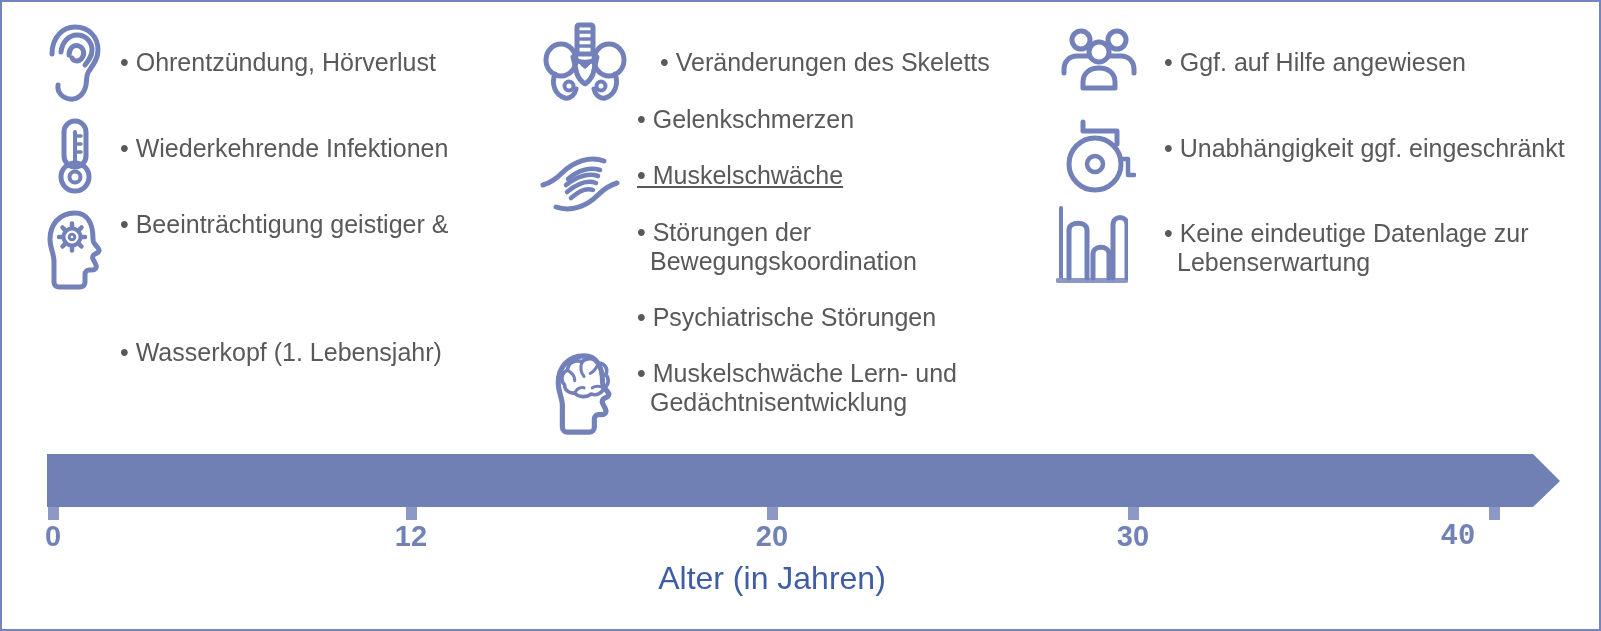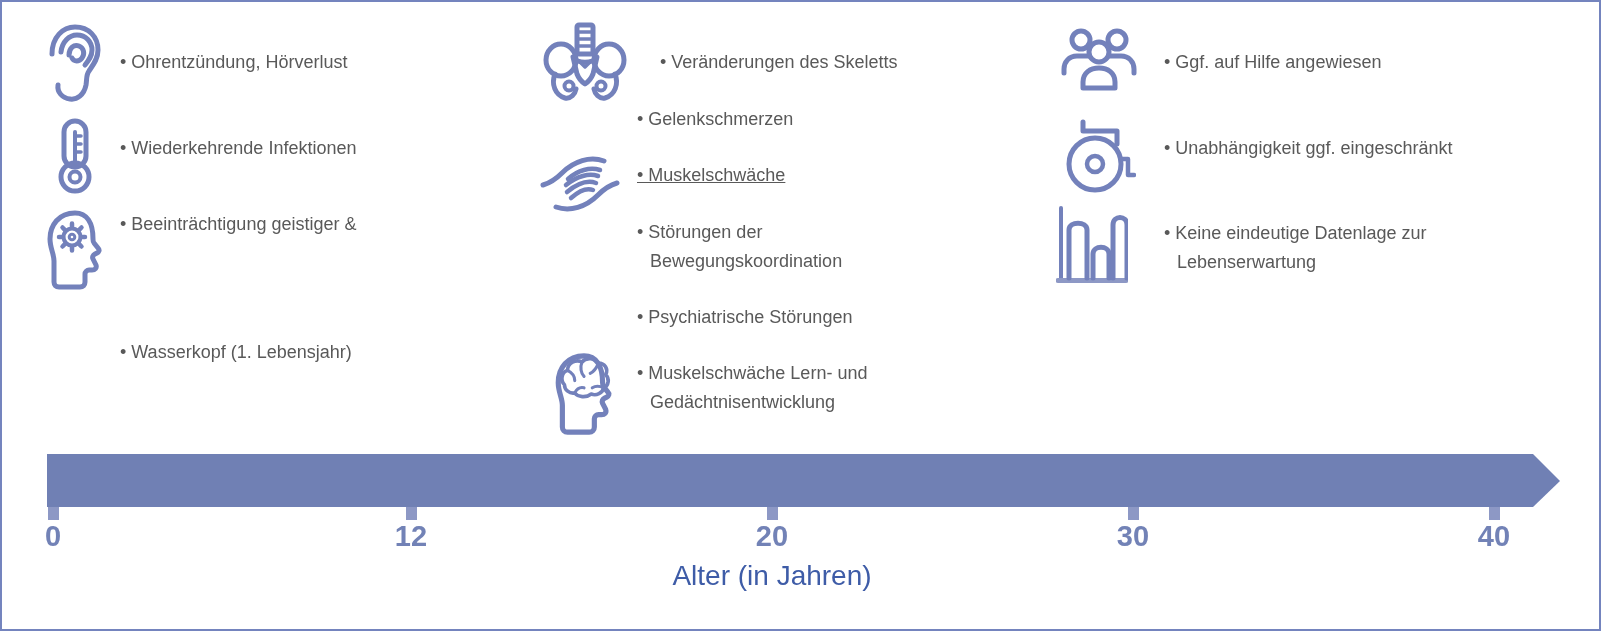--- a/index.html
+++ b/index.html
@@ -8,41 +8,41 @@
     width:1601px; height:631px;
     box-sizing:border-box;
     background:#ffffff;
     border:2px solid #7484BE;
     font-family:"Liberation Sans", sans-serif;
     overflow:hidden;
   }
   .icon { position:absolute; }
   .item-text {
     position:absolute;
-    font-size:18px;
+    font-size:25px;
     line-height:29px;
     color:#595959;
     white-space:nowrap;
   }
   .item-text .cont { padding-left:13px; }
   .tl-bar { position:absolute; left:45px; top:452px; width:1486px; height:53px; background:#7080B4; }
   .tl-head {
     position:absolute; left:1531px; top:452px; width:0; height:0;
     border-left:27px solid #7080B4;
     border-top:27px solid transparent;
     border-bottom:26px solid transparent;
   }
   .tl-tick { position:absolute; top:505px; width:11px; height:13px; background:#8D98C5; }
   .tl-num {
     position:absolute; top:518px; width:80px;
     text-align:center; font-size:29px; font-weight:700; color:#7282B6;
   }
   .tl-label {
     position:absolute; left:570px; top:558px; width:400px;
-    text-align:center; font-size:28px; color:#3E5CA7;
+    text-align:center; font-size:32px; color:#3E5CA7;
   }
   svg { display:block; }
 </style>
 </head>
 <body>
 
 <div class="canvas">
 
   <div class="icon" style="left:42px; top:20px;">
     <svg width="60" height="82" viewBox="0 0 60 82" fill="none" stroke="#7381BB" stroke-width="5" stroke-linecap="round">
@@ -187,17 +187,17 @@
   <div class="tl-tick" style="left:46px;"></div>
   <div class="tl-tick" style="left:404px;"></div>
   <div class="tl-tick" style="left:765px;"></div>
   <div class="tl-tick" style="left:1126px;"></div>
   <div class="tl-tick" style="left:1487px;"></div>
 
   <div class="tl-num" style="left:11px;">0</div>
   <div class="tl-num" style="left:369px;">12</div>
   <div class="tl-num" style="left:730px;">20</div>
   <div class="tl-num" style="left:1091px;">30</div>
-  <div class="tl-num" style="left:1452px;">40</div>
+  <div class="tl-num" style="left:1416px;font-family:Liberation Mono, monospace;">40</div>
 
   <div class="tl-label">Alter (in Jahren)</div>
 
 </div>
 
 </body></html>

